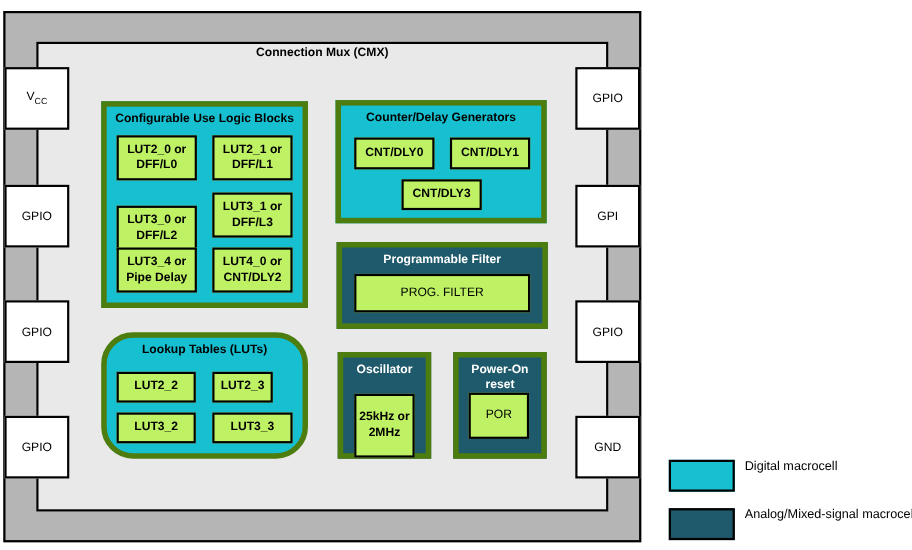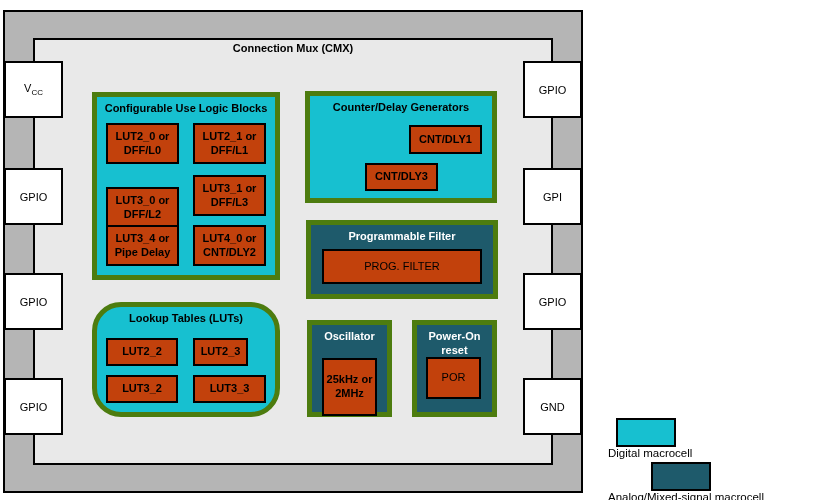--- a/index.html
+++ b/index.html
@@ -24,33 +24,33 @@
     padding-top:5px;
   }
   .digital{background:#17c0d0;}
   .analog{background:#1e5a6b;}
   .block-title{
     text-align:center;font-size:11px;font-weight:bold;line-height:1.25;
     white-space:pre-line;
   }
   .analog .block-title{color:#fff;}
   .cell{
-    position:absolute;background:#c2410c;border:2px solid #000;box-sizing:border-box;
+    position:absolute;background:#bef264;border:2px solid #000;box-sizing:border-box;
     display:flex;align-items:center;justify-content:center;text-align:center;
     font-size:11px;line-height:1.25;white-space:pre-line;
   }
   .cell.bold{font-weight:bold;}
   .pin{
     position:absolute;width:59px;height:57px;background:#fff;
     border:2px solid #000;box-sizing:border-box;
     display:flex;align-items:center;justify-content:center;font-size:11px;
   }
   .pin sub{font-size:8px;line-height:1;}
   .legend-item{
-    position:absolute;display:flex;align-items:center;flex-direction:column;
+    position:absolute;display:flex;
   }
   .legend-swatch{
     width:60px;height:29px;border:2px solid #000;box-sizing:border-box;
     flex:0 0 auto;margin-right:9px;
   }
   .legend-label{font-size:11.5px;white-space:nowrap;}
 
   
   .clb{left:92px;top:92px;width:188px;height:188px;}
   .cdg{left:305px;top:91px;width:192px;height:112px;}
@@ -109,20 +109,21 @@
   <div class="cell bold c3">LUT3_1 or
 DFF/L3</div>
   <div class="cell bold c4">LUT3_4 or
 Pipe Delay</div>
   <div class="cell bold c5">LUT4_0 or
 CNT/DLY2</div>
 
   <div class="block digital cdg">
     <div class="block-title">Counter/Delay Generators</div>
   </div>
+  <div class="cell bold d0">CNT/DLY0</div>
   <div class="cell bold d1">CNT/DLY1</div>
   <div class="cell bold d2">CNT/DLY3</div>
 
   <div class="block analog pf">
     <div class="block-title">Programmable Filter</div>
   </div>
   <div class="cell pfc">PROG. FILTER</div>
 
   <div class="block digital luts">
     <div class="block-title">Lookup Tables (LUTs)</div>

